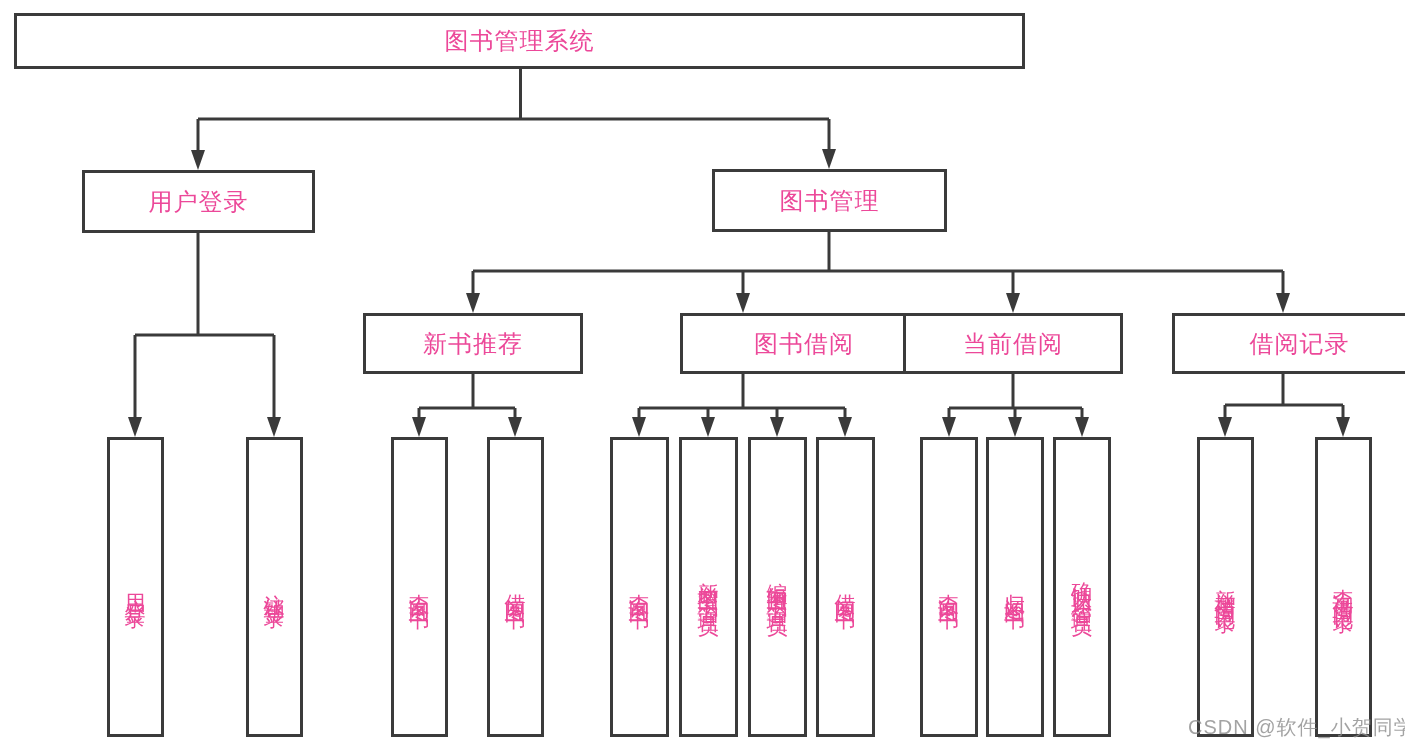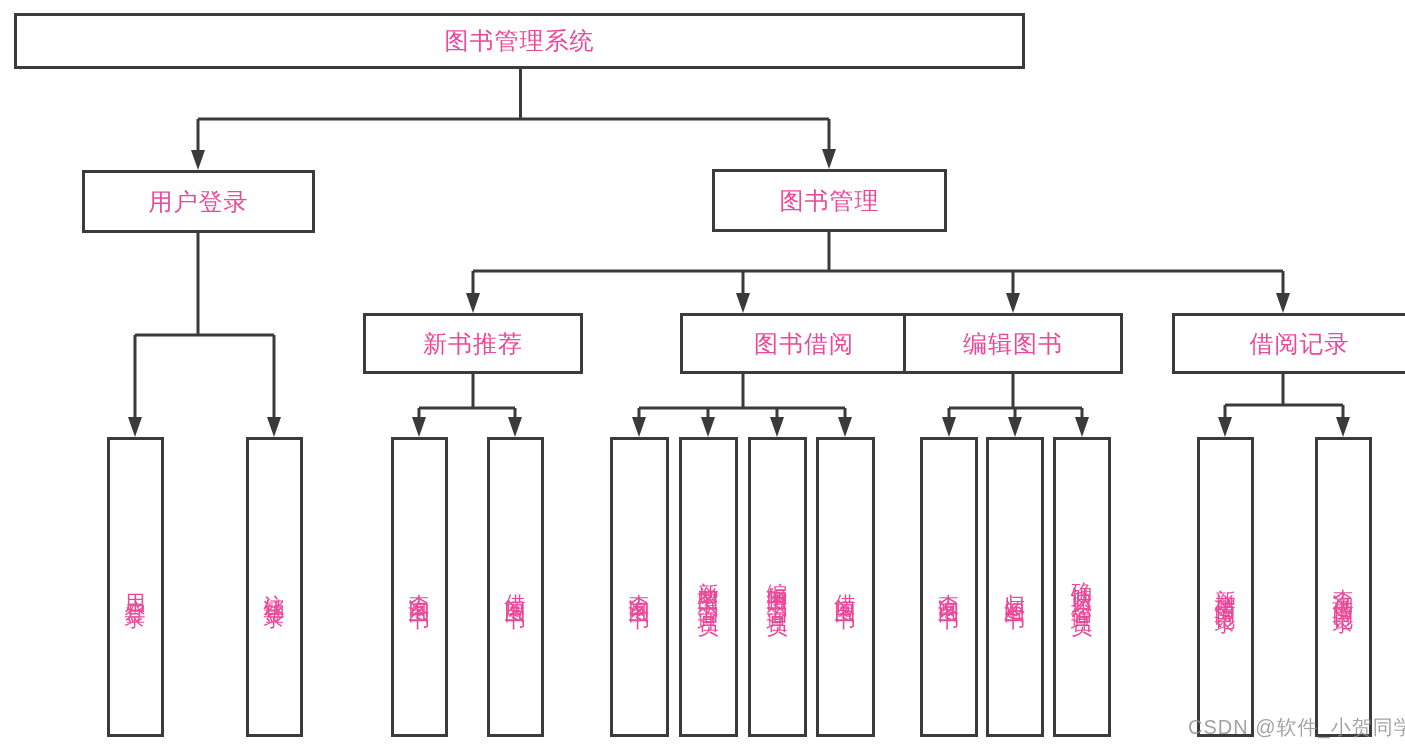--- a/index.html
+++ b/index.html
@@ -134,21 +134,21 @@
     <span>图书管理</span>
   </div>
 
   <div class="node h" style="left:363px;top:313px;width:220px;height:61px;">
     <span>新书推荐</span>
   </div>
   <div class="node h" style="left:633px;top:313px;width:248px;height:61px;margin-left:47px;">
     <span>图书借阅</span>
   </div>
   <div class="node h" style="left:903px;top:313px;width:220px;height:61px;">
-    <span>编辑图书</span>
+    <span>当前借阅</span>
   </div>
   <div class="node h" style="left:1172px;top:313px;width:255px;height:61px;">
     <span>借阅记录</span>
   </div>
 
   <div class="node leaf" style="left:107px;top:437px;width:57px;height:300px;">
     <span>用户登录</span>
   </div>
   <div class="node leaf" style="left:246px;top:437px;width:57px;height:300px;">
     <span>注销登录</span>

